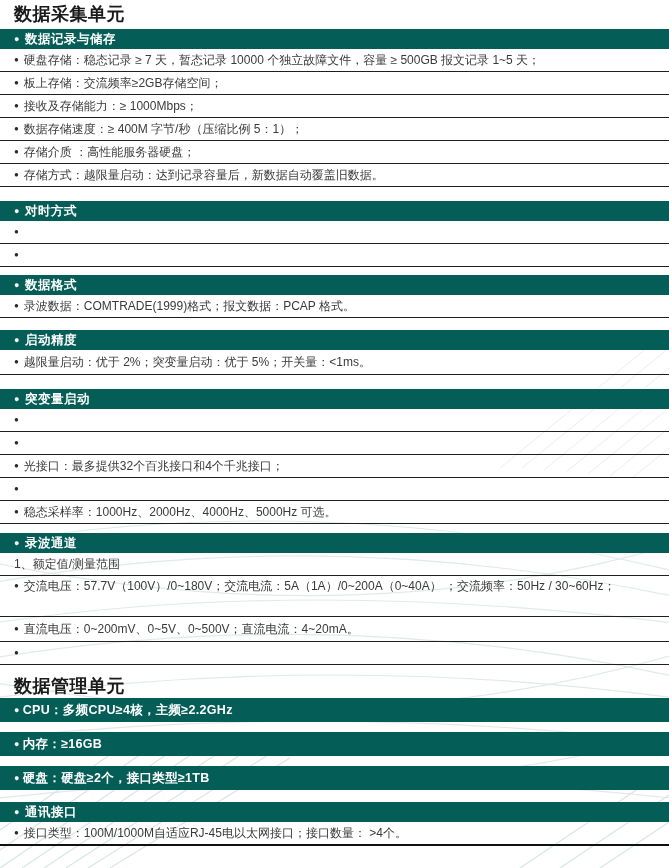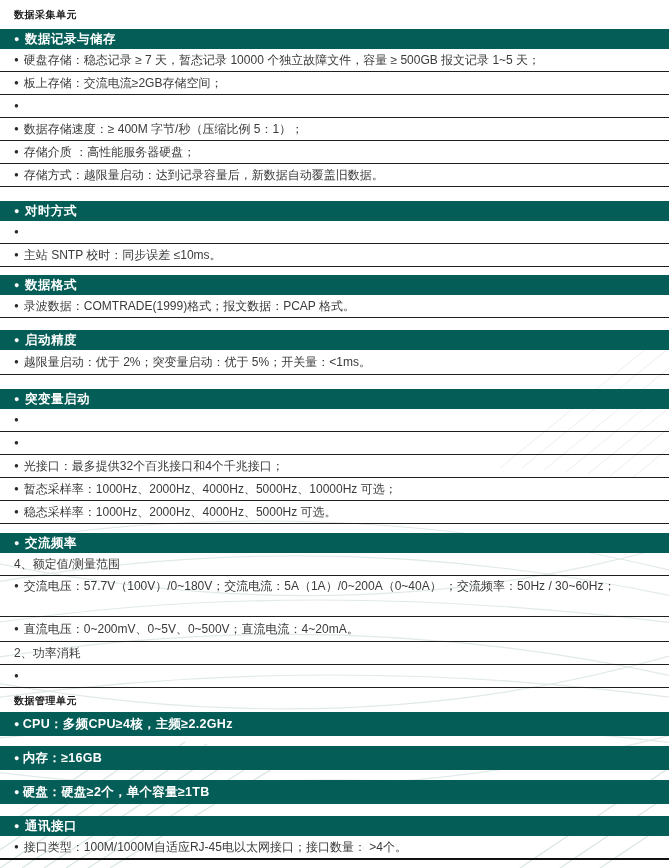--- a/index.html
+++ b/index.html
@@ -8,25 +8,25 @@
     background:#ffffff;
     font-family:"Liberation Sans","DejaVu Sans",sans-serif;
     position:relative;overflow:hidden;
     -webkit-font-smoothing:antialiased;
   }
   .bg-decor{position:absolute;top:0;left:0;z-index:0;pointer-events:none;}
   .content{position:relative;z-index:1;width:669px;}
 
   .unit-title{
     margin:0;padding:0 0 0 14px;
-    font-size:10px;font-weight:bold;color:#1a1a1a;
+    font-size:18px;font-weight:bold;color:#1a1a1a;
     letter-spacing:0.5px;line-height:19px;
   }
   .unit-title.first{margin-top:5px;}
-  .unit-title.second{margin-top:3px;}
+  .unit-title.second{margin-top:12px;}
 
   .sec-header{
     background:#045d56;color:#ffffff;
     height:20px;line-height:20px;
     font-size:12.5px;font-weight:bold;
     padding-left:14px;letter-spacing:0.5px;
     display:flex;align-items:center;
   }
   .sec-header .b{font-size:9px;margin-right:5px;line-height:20px;}
 
@@ -117,24 +117,25 @@
     <div class="sec-header mt-hA">
       <span class="b">●</span>
       <span>数据记录与储存</span>
     </div>
     <div class="row">
         <span class="b">●</span>
         <span class="t">硬盘存储：稳态记录 ≥ 7 天，暂态记录 10000 个独立故障文件，容量 ≥ 500GB 报文记录 1~5 天；</span>
       </div>
     <div class="row">
         <span class="b">●</span>
-        <span class="t">板上存储：交流电流≥2GB存储空间；</span>
-      </div>
-    <div class="row">
-        <span class="b">●</span>
+        <span class="t">板上存储：交流频率≥2GB存储空间；</span>
+      </div>
+    <div class="row">
+        <span class="b">●</span>
+        <span class="t">接收及存储能力：≥ 1000Mbps；</span>
       </div>
     <div class="row">
         <span class="b">●</span>
         <span class="t">数据存储速度：≥ 400M 字节/秒（压缩比例 5：1）；</span>
       </div>
     <div class="row">
         <span class="b">●</span>
         <span class="t">存储介质 ：高性能服务器硬盘；</span>
       </div>
     <div class="row">
@@ -146,21 +147,20 @@
   <section>
     <div class="sec-header mt-hB">
       <span class="b">●</span>
       <span>对时方式</span>
     </div>
     <div class="row">
         <span class="b">●</span>
       </div>
     <div class="row">
         <span class="b">●</span>
-        <span class="t">主站 SNTP 校时：同步误差 ≤10ms。</span>
       </div>
   </section>
 
   <section>
     <div class="sec-header mt-hC">
       <span class="b">●</span>
       <span>数据格式</span>
     </div>
     <div class="row">
         <span class="b">●</span>
@@ -189,65 +189,61 @@
       </div>
     <div class="row">
         <span class="b">●</span>
       </div>
     <div class="row">
         <span class="b">●</span>
         <span class="t">光接口：最多提供32个百兆接口和4个千兆接口；</span>
       </div>
     <div class="row">
         <span class="b">●</span>
-        <span class="t">暂态采样率：1000Hz、2000Hz、4000Hz、5000Hz、10000Hz 可选；</span>
       </div>
     <div class="row">
         <span class="b">●</span>
         <span class="t">稳态采样率：1000Hz、2000Hz、4000Hz、5000Hz 可选。</span>
       </div>
   </section>
 
   <section>
     <div class="sec-header mt-hF">
       <span class="b">●</span>
-      <span>交流频率</span>
-    </div>
-    <div class="row">
-        <span class="t">4、额定值/测量范围</span>
+      <span>录波通道</span>
+    </div>
+    <div class="row">
+        <span class="t">1、额定值/测量范围</span>
       </div>
     <div class="row tall">
         <span class="b">●</span>
         <span class="t">交流电压：57.7V（100V）/0~180V；交流电流：5A（1A）/0~200A（0~40A） ；交流频率：50Hz / 30~60Hz；</span>
       </div>
     <div class="row dc">
         <span class="b">●</span>
         <span class="t">直流电压：0~200mV、0~5V、0~500V；直流电流：4~20mA。</span>
-      </div>
-    <div class="row">
-        <span class="t">2、功率消耗</span>
       </div>
     <div class="row">
         <span class="b">●</span>
       </div>
   </section>
 
   <h1 class="unit-title second">数据管理单元</h1>
 
   <div class="bar mt-cpu">
     <span class="b">●</span>
     <span>CPU：多频CPU≥4核，主频≥2.2GHz</span>
   </div>
   <div class="bar mt-bar">
     <span class="b">●</span>
     <span>内存：≥16GB</span>
   </div>
   <div class="bar mt-bar">
     <span class="b">●</span>
-    <span>硬盘：硬盘≥2个，单个容量≥1TB</span>
+    <span>硬盘：硬盘≥2个，接口类型≥1TB</span>
   </div>
 
   <section>
     <div class="sec-header mt-hG">
       <span class="b">●</span>
       <span>通讯接口</span>
     </div>
     <div class="row last">
         <span class="b">●</span>
         <span class="t">接口类型：100M/1000M自适应RJ-45电以太网接口；接口数量： &gt;4个。</span>

